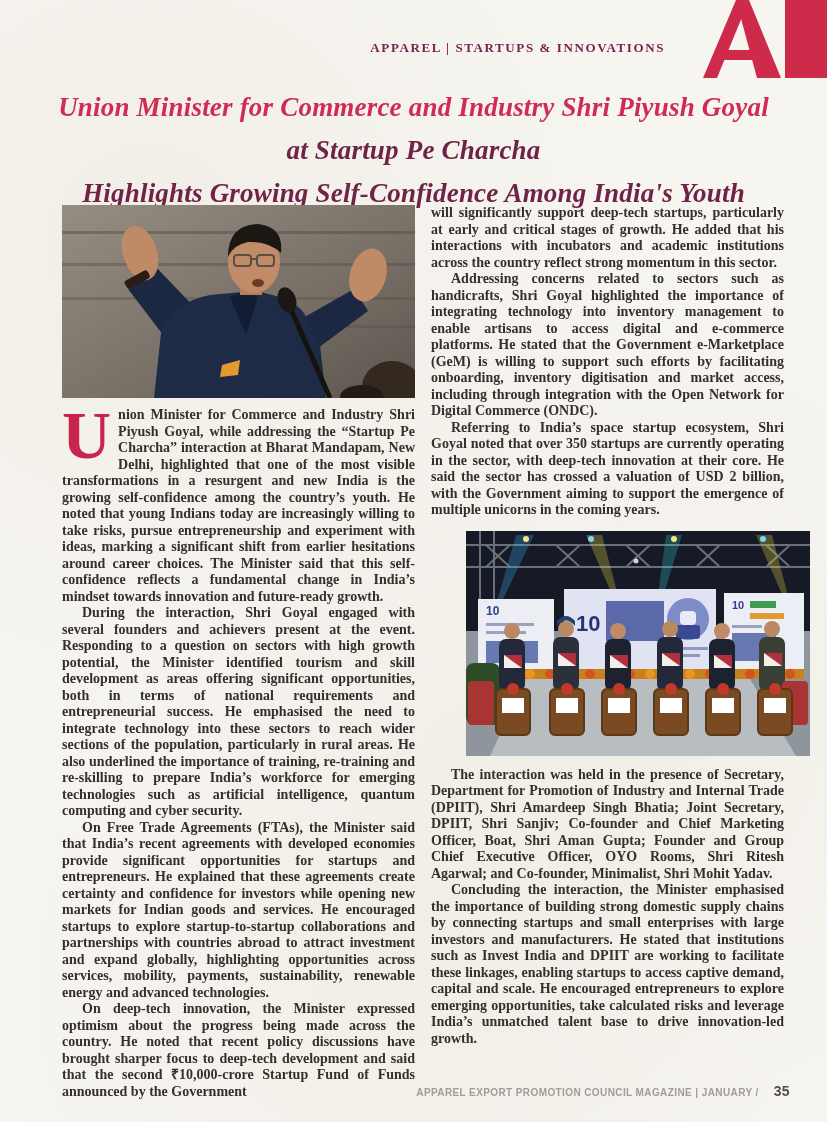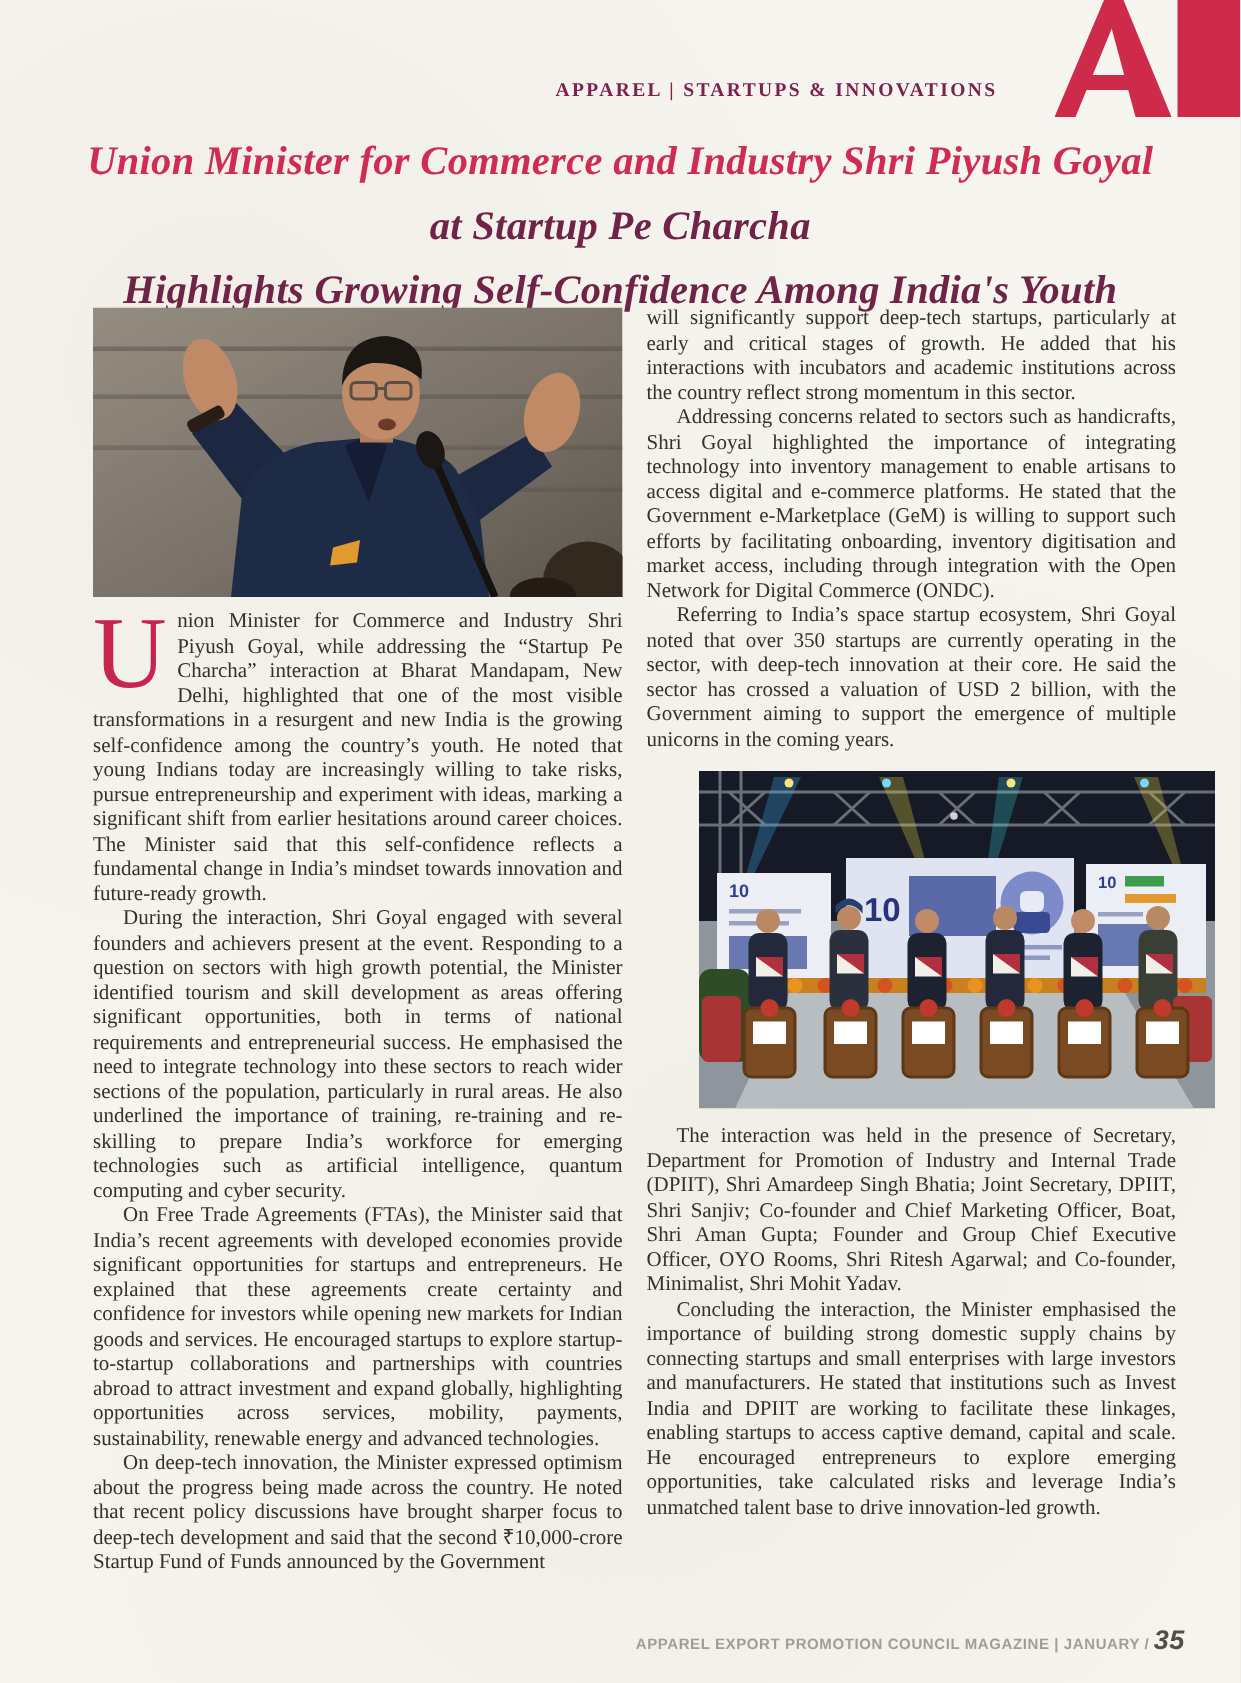--- a/index.html
+++ b/index.html
@@ -8,56 +8,56 @@
     background:#f7f5ef;
     background-image:
       radial-gradient(circle at 18% 22%, rgba(120,110,95,0.05), transparent 45%),
       radial-gradient(circle at 75% 65%, rgba(120,110,95,0.045), transparent 50%),
       radial-gradient(circle at 45% 88%, rgba(120,110,95,0.04), transparent 40%);
     font-family:"Liberation Serif", serif;
     overflow:hidden;
   }
   .logo-a { position:absolute; top:0; right:0; }
   .category {
-    position:absolute; top:52px; right:162px;
+    position:absolute; top:40px; right:162px;
     font-size:13px; font-weight:bold; letter-spacing:1.6px;
     color:#7a2150; white-space:nowrap;margin-left:20px;
   }
   .titles {
     position:absolute; top:86px; left:30px; right:30px;
     text-align:center; font-style:italic; font-weight:bold;
   }
   .title-line { display:block; font-size:27px; line-height:43px; letter-spacing:0.2px; }
   .title-l1 { color:#d02b52; }
   .title-l2, .title-l3 { color:#6e2347; }
 
   .columns {
     position:absolute; top:205px; left:62px; width:723px;
     display:flex; gap:16px;
   }
   .col {
     width:353px; font-size:14px; line-height:16.5px;
     text-align:justify; color:#34302b;
   }
-  .col p { margin:0; text-indent:20px; }
+  .col p { margin:0; text-indent:20px;font-weight:bold; }
   .col p.flush { text-indent:0; }
   .photo1-wrap { width:353px; height:193px; margin-bottom:9px; }
   .photo2-wrap { width:284px; height:225px; margin:12px auto 11px auto; }
   .photo1-wrap svg, .photo2-wrap svg { display:block; }
   .dropcap {
     float:left; font-size:68px; line-height:51px;
     color:#c8254e; margin:3px 7px 0 0;
   }
   .footer {
     position:absolute; top:1083px; right:37px;
     font-family:"Liberation Sans", sans-serif;
     font-size:10px; font-weight:bold; letter-spacing:0.4px;
     color:#a09c97; white-space:nowrap;
   }
-  .footer .pagenum { font-size:18px; color:#514e4a; margin-left:3px;font-style:italic; }
+  .footer .pagenum { font-size:14px; color:#514e4a; margin-left:15px; }
 </style>
 </head>
 <body>
 
 <div class="page">
 
   <svg class="logo-a" width="141" height="78" viewBox="0 0 141 78">
     <polygon points="50,0 63,0 31,78 17,78" fill="#ce2b4b"></polygon>
     <polygon points="50,0 63,0 95,78 71,78" fill="#ce2b4b"></polygon>
     <polygon points="34,50 76,50 80,60 30,60" fill="#ce2b4b"></polygon>

